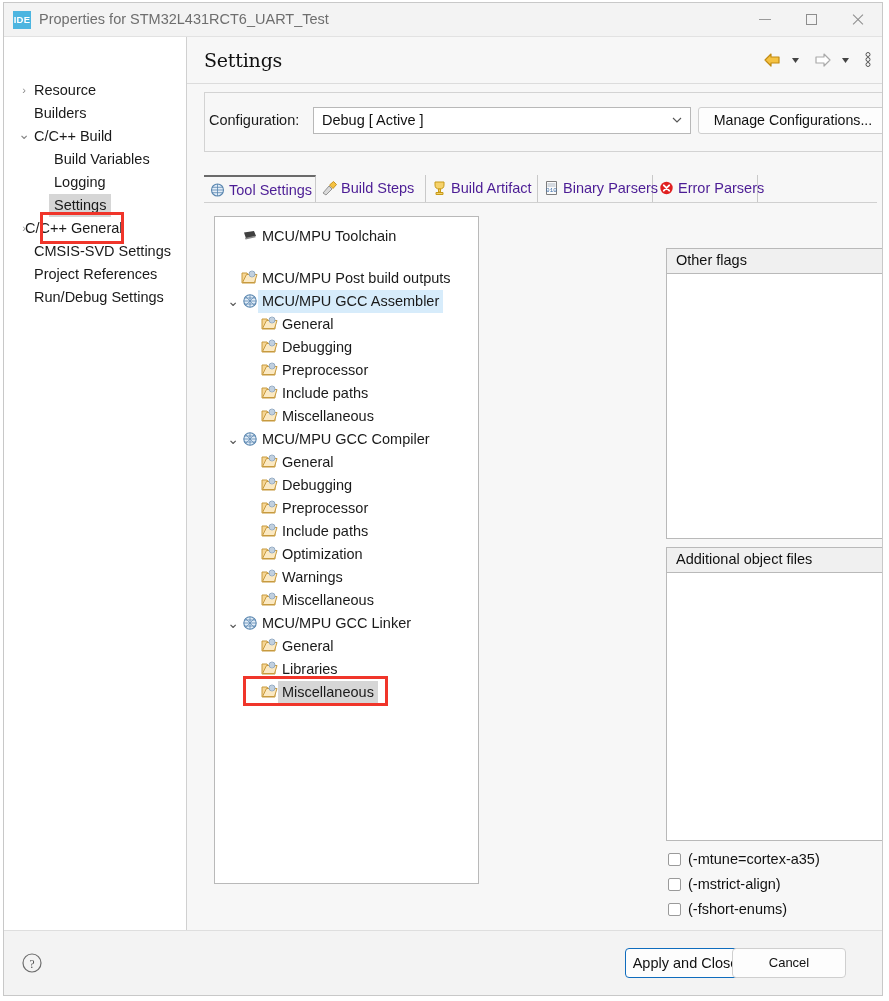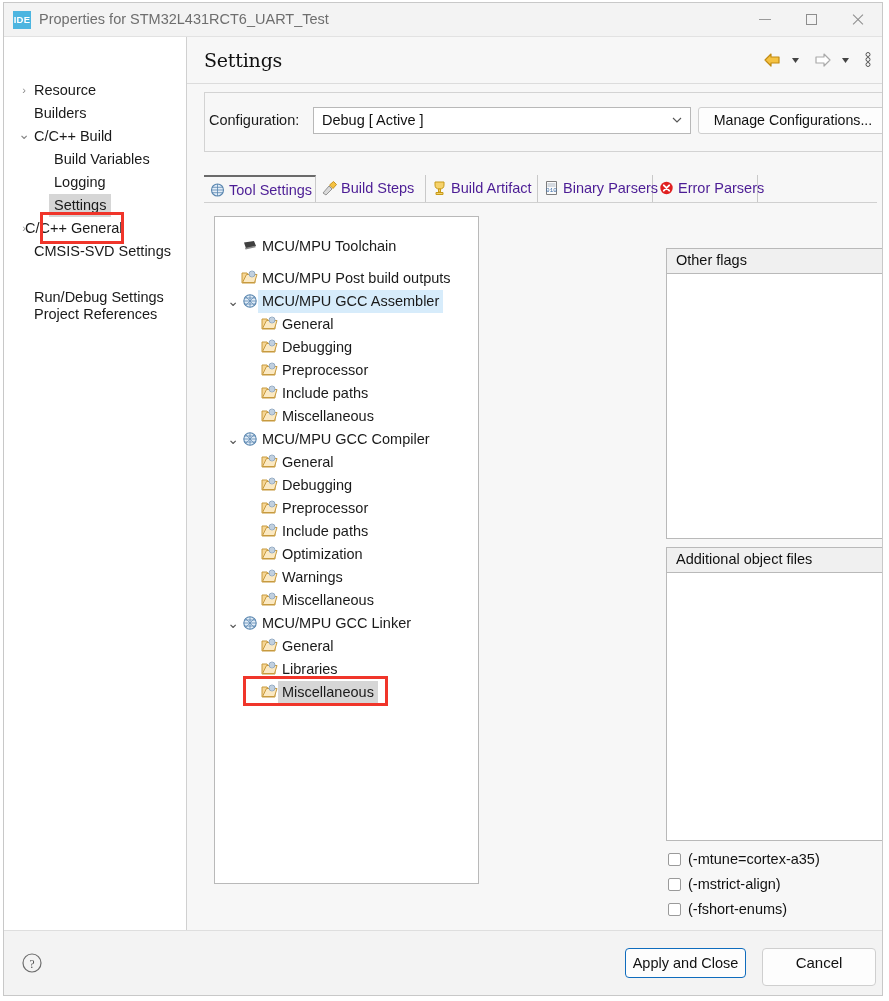--- a/index.html
+++ b/index.html
@@ -351,27 +351,27 @@
     position: absolute; right: 136px; top: 17px;
     width: 121px; height: 30px;
     border: 1px solid #0f6cbd;
     background: #fdfdfd;
     border-radius: 4px; box-sizing: border-box;
     text-align: center; line-height: 28px;
     font-size: 14.5px; color: #111;
     font-family: "Liberation Sans", sans-serif;
   }
   #cancel-btn {
-    position: absolute; right: 6px; top: 17px;
-    width: 114px; height: 38px;
+    position: absolute; right: 36px; top: 17px;
+    width: 114px; height: 30px;
     border: 1px solid #cfcfcf;
     background: #fdfdfd;
     border-radius: 4px; box-sizing: border-box;
     text-align: center; line-height: 28px;
-    font-size: 15px; color: #111;
+    font-size: 13px; color: #111;
     font-family: "Liberation Sans", sans-serif;
   }
 </style>
 </head>
 <body>
 
 <div id="window">
 
   <div id="titlebar">
     <div id="ide-icon">IDE</div>
@@ -410,21 +410,21 @@
           <span class="nlabel" style="left: 45px;">Settings</span>
         </div>
         <div class="nrow">
           <span class="twisty" style="left: 12px;">›</span>
           <span class="nlabel" style="left: 21px;">C/C++ General</span>
         </div>
         <div class="nrow">
           <span class="nlabel" style="left: 30px;">CMSIS-SVD Settings</span>
         </div>
         <div class="nrow">
-          <span class="nlabel" style="left: 30px; margin-top: 40px;">Project References</span>
+          <span class="nlabel" style="left: 30px;">Project References</span>
         </div>
         <div class="nrow">
           <span class="nlabel" style="left: 30px;">Run/Debug Settings</span>
         </div>
         <div class="redbox" style="left: 36px; top: 133px; width: 84px; height: 32px; border-color: rgb(240, 53, 42);"></div>
       </div>
   </div>
   <div id="vsplit"></div>
 
   <div id="rightpane">
@@ -493,21 +493,21 @@
               <path d="M4.5 4 H12.5 M4.5 6 H12.5" stroke="#9aa7b6" stroke-width="0.8"></path>
             </svg></span><span class="tlabel">Binary Parsers</span></div>
         <div class="tab" style="left: 449px; width: 105px; padding-left: 5px;"><span class="ticon"><svg width="17" height="16" viewBox="0 0 17 16">
               <circle cx="8.5" cy="8" r="6.2" fill="#e02020"></circle>
               <path d="M5.8 5.3 L11.2 10.7 M11.2 5.3 L5.8 10.7" stroke="#ffffff" stroke-width="1.8" stroke-linecap="round"></path>
             </svg></span><span class="tlabel">Error Parsers</span></div>
       </div>
     <div id="tab-underline"></div>
 
     <div id="tool-tree">
-        <div class="trow" style="top: 18px; position: absolute; left: 0px; right: 0px;">
+        <div class="trow" style="top: 8px; position: absolute; left: 0px; right: 0px;">
           <span class="ticn" style="left: 26px;"><svg width="18" height="16" viewBox="0 0 18 16">
               <path d="M3 4.5 L13 3 L15 8 L5 10.5 Z" fill="#3f3f3f"></path>
               <path d="M4 10 L14 7.7 L14.6 9.3 L4.6 11.6 Z" fill="#888"></path>
             </svg></span>
           <span class="tlbl" style="left: 47px;">MCU/MPU Toolchain</span>
         </div>
         <div class="trow" style="top: 50px; position: absolute; left: 0px; right: 0px;">
           <span class="ticn" style="left: 26px;"><svg width="18" height="16" viewBox="0 0 18 16">
               <path d="M1 13 L1 3 L6 3 L7.5 5 L14 5 L14 13 Z" fill="#f6d695" stroke="#c79a3e" stroke-width="1" stroke-linejoin="round"></path>
               <path d="M5.5 4.5 L16 4.5 L13.5 12.5 L1.5 12.5 Z" fill="#fbe9c3" stroke="#c79a3e" stroke-width="1" stroke-linejoin="round"></path>

